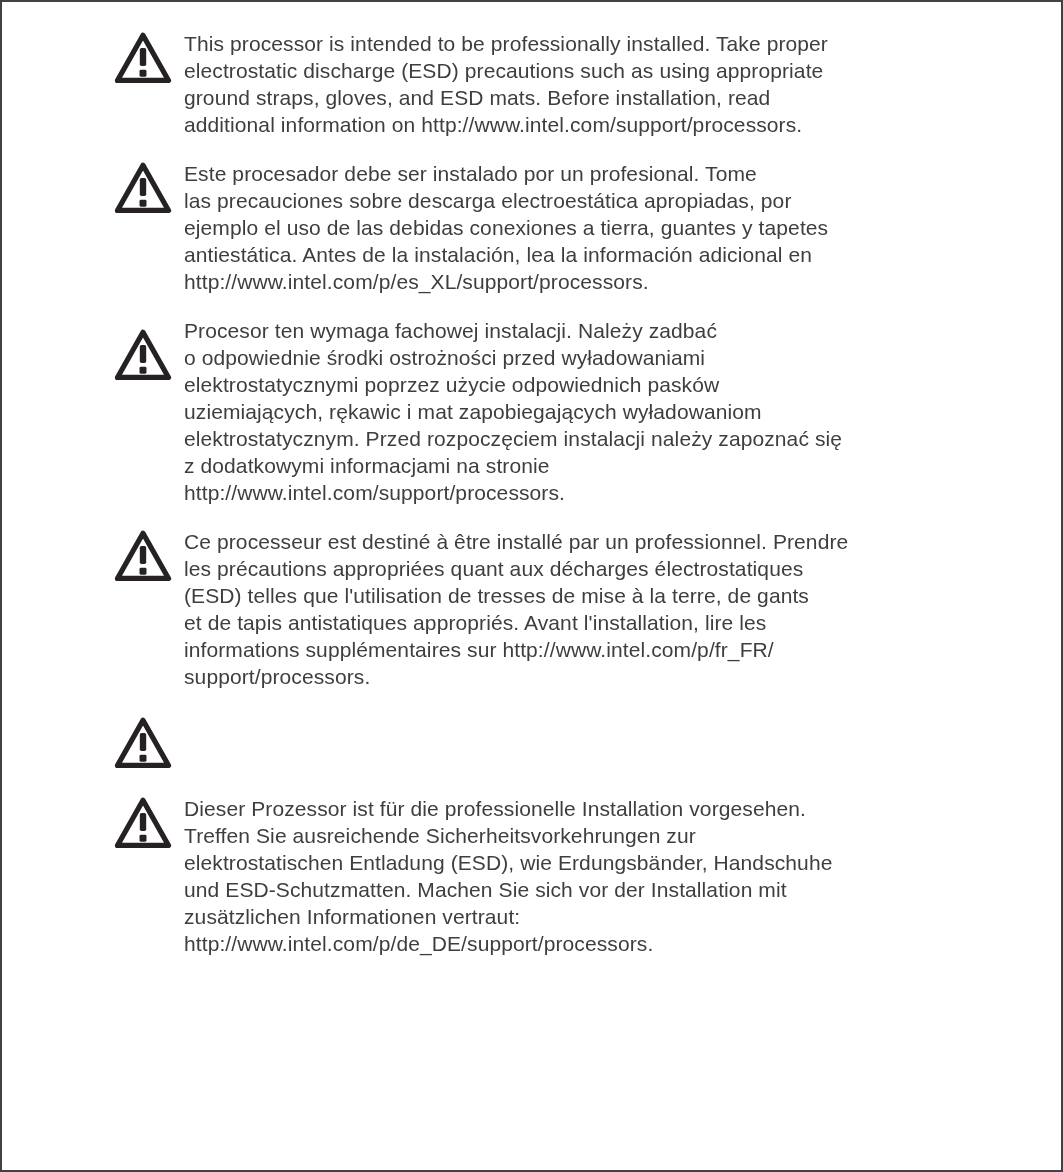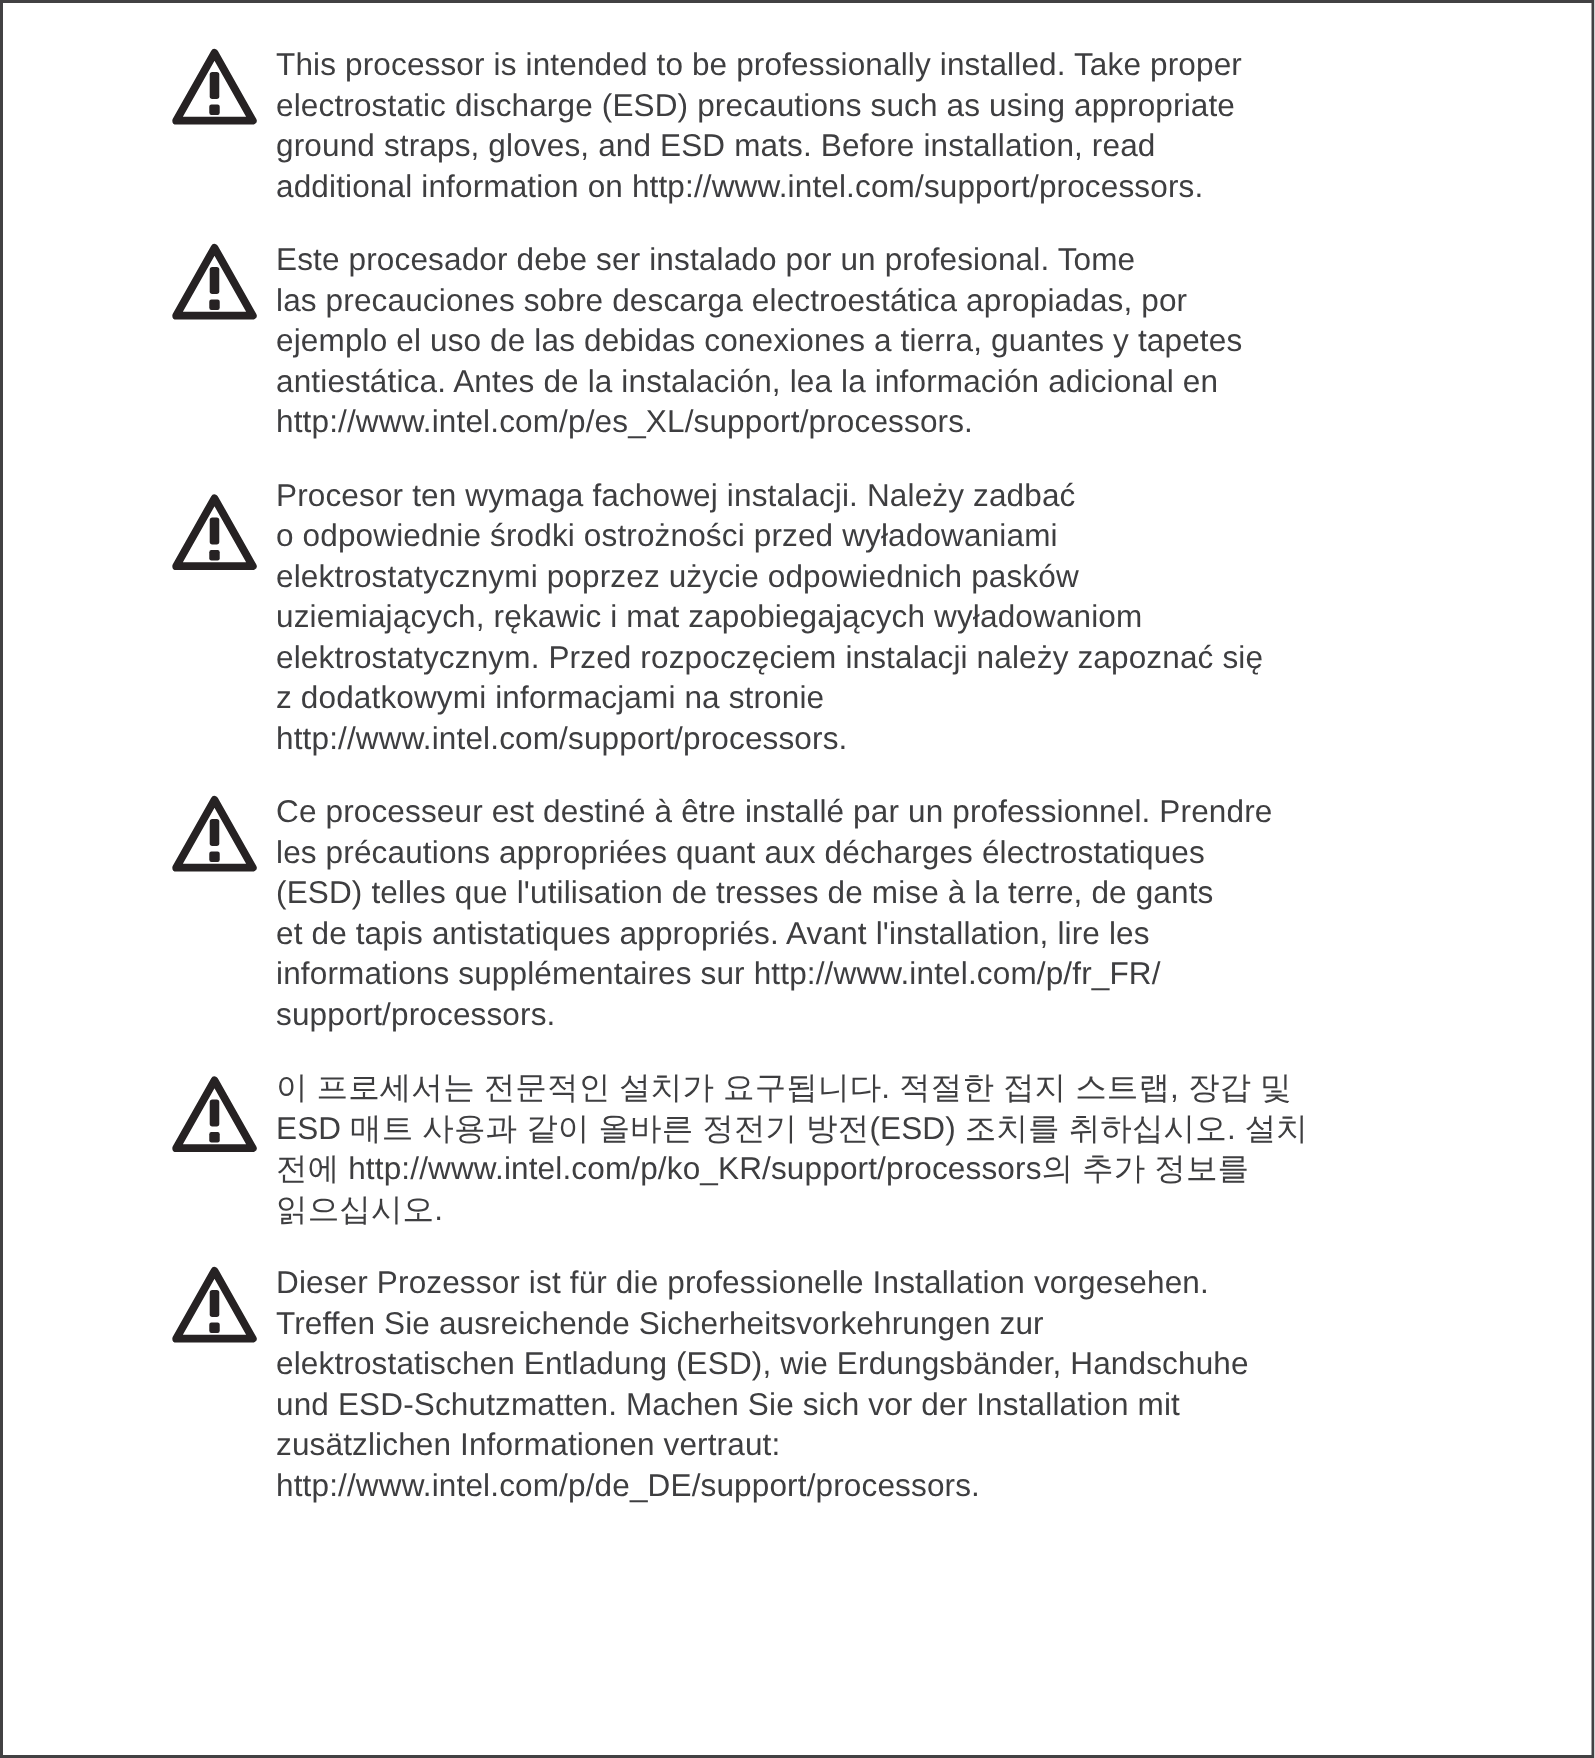--- a/index.html
+++ b/index.html
@@ -115,24 +115,20 @@
   </div>
 
   <div class="warning-row row-ko">
     <span class="warning-icon">
       <svg viewBox="0 0 100 100" aria-hidden="true">
         <path d="M50 9 L94 87 L6 87 Z" fill="none" stroke="currentColor" stroke-width="9" stroke-linejoin="round"></path>
         <rect x="44.5" y="31" width="11" height="31" rx="3" fill="currentColor"></rect>
         <rect x="44" y="68.5" width="12" height="12" rx="2.5" fill="currentColor"></rect>
       </svg>
     </span>
-    <p class="warning-text" lang="ko">이 프로세서는 전문적인 설치가 요구됩니다. 적절한 접지 스트랩, 장갑 및
-ESD 매트 사용과 같이 올바른 정전기 방전(ESD) 조치를 취하십시오. 설치
-전에 http://www.intel.com/p/ko_KR/support/processors의 추가 정보를
-읽으십시오.</p>
   </div>
 
   <div class="warning-row row-de">
     <span class="warning-icon">
       <svg viewBox="0 0 100 100" aria-hidden="true">
         <path d="M50 9 L94 87 L6 87 Z" fill="none" stroke="currentColor" stroke-width="9" stroke-linejoin="round"></path>
         <rect x="44.5" y="31" width="11" height="31" rx="3" fill="currentColor"></rect>
         <rect x="44" y="68.5" width="12" height="12" rx="2.5" fill="currentColor"></rect>
       </svg>
     </span>

